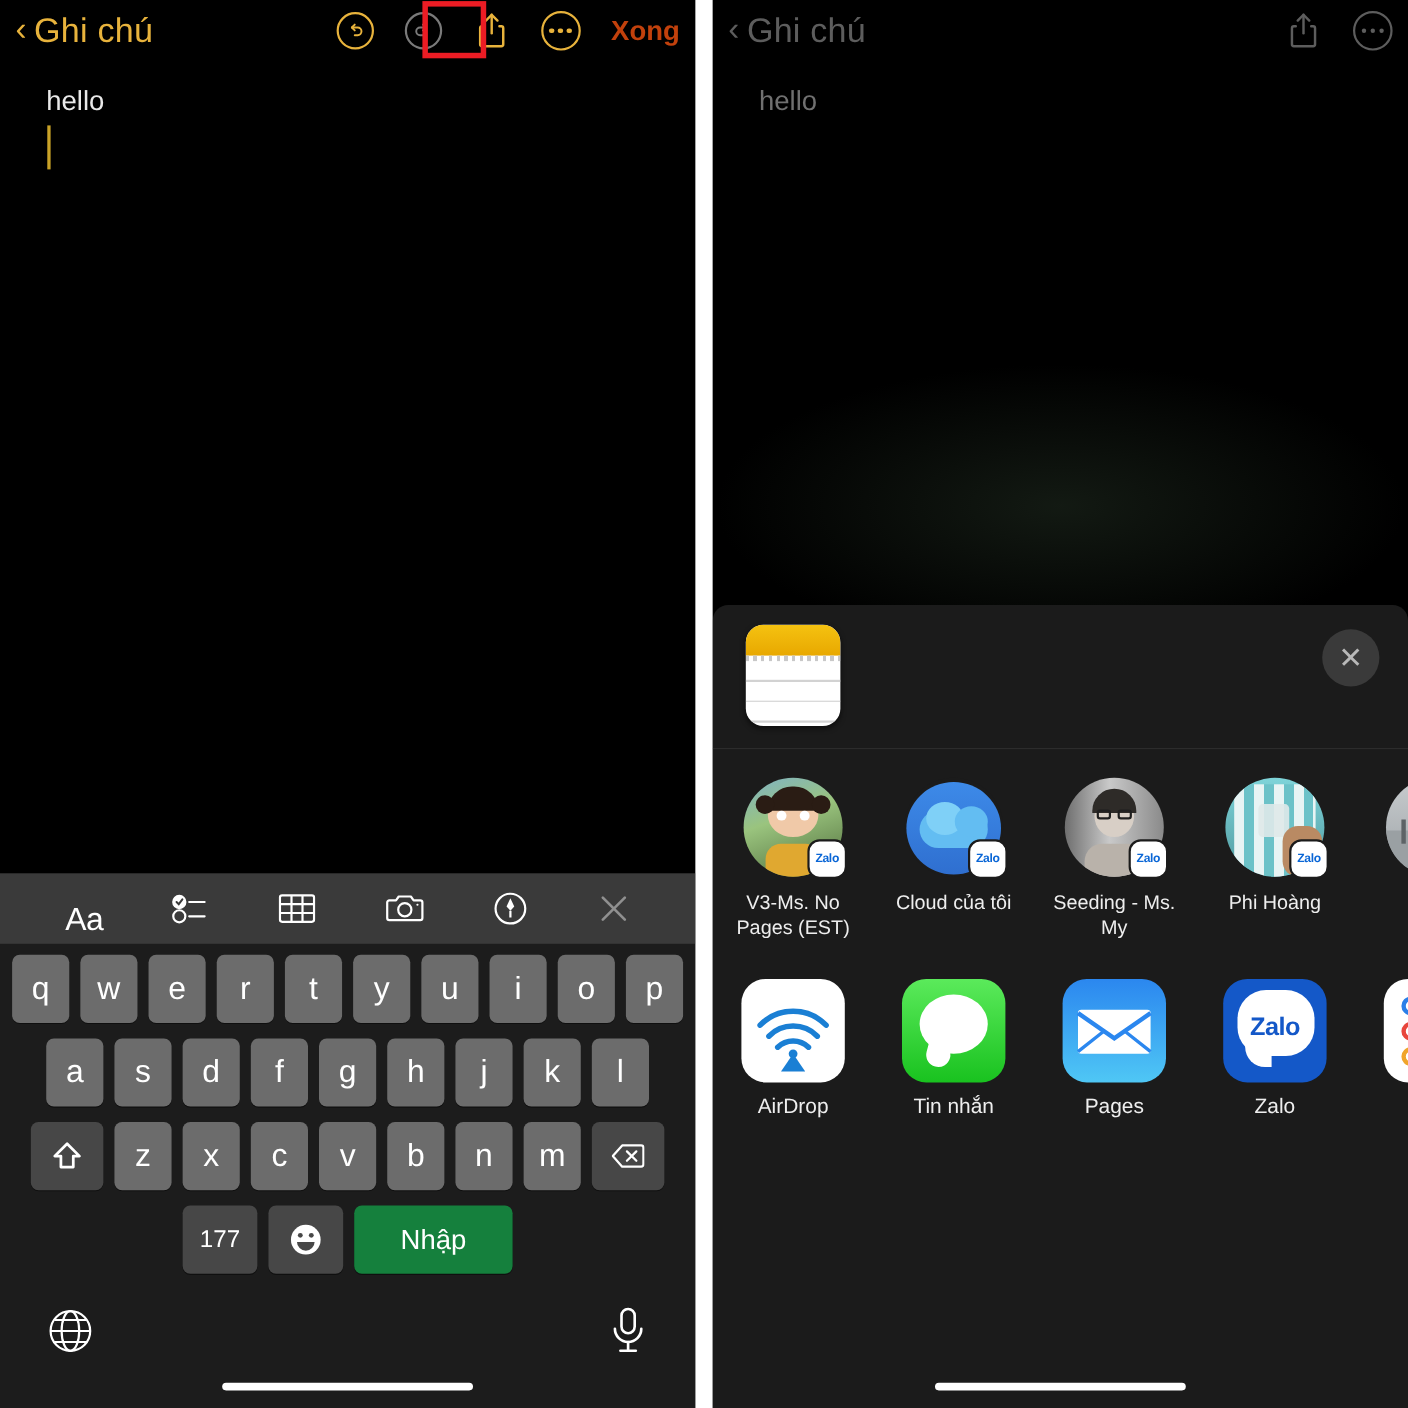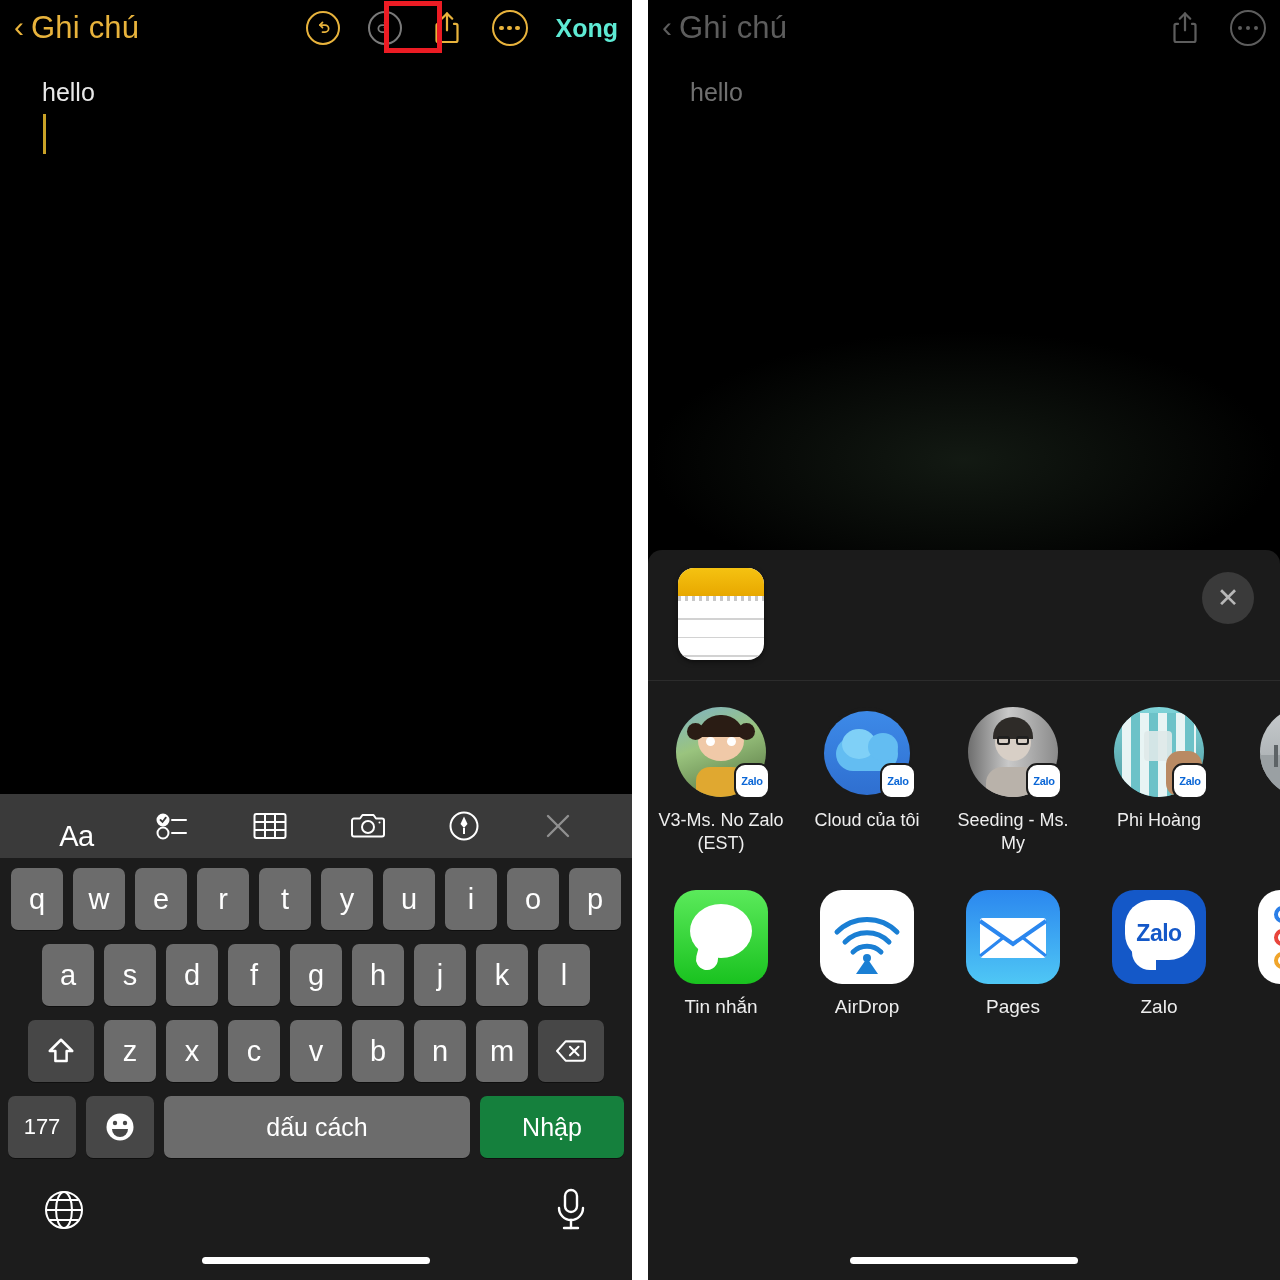--- a/index.html
+++ b/index.html
@@ -35,21 +35,21 @@
     display: flex; align-items: center; justify-content: center;
   }
   .circ-btn.dim { border-color: #7a7a7a; color: #7a7a7a; }
   .circ-btn svg { width: 21px; height: 21px; }
 
   .share-btn { width: 34px; height: 40px; display: flex; align-items: center; justify-content: center; color: #e8b33c; }
   .share-btn svg { width: 28px; height: 36px; }
   .dots-btn { width: 36px; height: 36px; border-radius: 50%; border: 2px solid #e8b33c;
               display: flex; align-items: center; justify-content: center; gap: 3.5px; }
   .dots-btn i { width: 4.5px; height: 4.5px; border-radius: 50%; background: #e8b33c; display: block; }
-  .nav-done { color: #5eead4; font-size: 25px; font-weight: 700; }
+  .nav-done { color: #c2410c; font-size: 25px; font-weight: 700; }
 
   
   .dimmed .nav-back { color: #5d5d5d; }
   .dimmed .share-btn { color: #5d5d5d; }
   .dimmed .dots-btn { border-color: #5d5d5d; }
   .dimmed .dots-btn i { background: #5d5d5d; }
 
   
   .note-body { padding: 20px 42px 0 42px; position: relative; text-decoration: underline; }
   .note-text { font-size: 25px; color: #e9e9e9; line-height: 1.35; }
@@ -328,21 +328,20 @@
         <div class="kb-row r4">
           <div class="key num">177</div>
           <div class="key emoji">
             <svg width="34" height="34" viewBox="0 0 34 34">
               <circle cx="17" cy="17" r="13.5" fill="#fff"></circle>
               <circle cx="12" cy="13" r="2.2" fill="#474747"></circle>
               <circle cx="22" cy="13" r="2.2" fill="#474747"></circle>
               <path d="M9 19 h16 a8 8 0 0 1 -16 0 z" fill="#474747"></path>
             </svg>
           </div>
-          <div class="key space">dấu cách</div>
           <div class="key enter">Nhập</div>
         </div>
       </div>
 
       <div class="kb-bottom">
         <div class="globe">
           <svg width="44" height="44" viewBox="0 0 44 44" fill="none" stroke="#fff" stroke-width="2">
             <circle cx="22" cy="22" r="18"></circle>
             <ellipse cx="22" cy="22" rx="8" ry="18"></ellipse>
             <line x1="4" y1="22" x2="40" y2="22"></line>
@@ -424,21 +423,21 @@
               <div style="position:absolute;left:11px;top:16px;width:17px;height:17px;border-radius:50%;background:#2a1c14"></div>
               <div style="position:absolute;left:62px;top:16px;width:17px;height:17px;border-radius:50%;background:#2a1c14"></div>
               <div style="position:absolute;left:30px;top:30px;width:9px;height:9px;border-radius:50%;background:#fff"></div>
               <div style="position:absolute;left:51px;top:30px;width:9px;height:9px;border-radius:50%;background:#fff"></div>
               <div style="position:absolute;left:20px;top:60px;width:50px;height:32px;background:#e0a830;border-radius:14px 14px 0 0"></div>
             </div>
             <div class="zalo-badge">
               <span>Zalo</span>
             </div>
           </div>
-          <div class="cname">V3-Ms. No Zalo (EST)</div>
+          <div class="cname">V3-Ms. No Pages (EST)</div>
         </div>
 
         <div class="contact">
           <div class="ava-wrap">
             <div class="ava" style="background:#1b1b1b">
               <div style="position:absolute;left:2px;top:4px;width:86px;height:84px;border-radius:50%;background:linear-gradient(180deg,#3d8ae8,#2f6fd0)"></div>
               <div style="position:absolute;left:14px;top:30px;width:62px;height:34px;border-radius:18px;background:#63bdf2"></div>
               <div style="position:absolute;left:20px;top:22px;width:34px;height:30px;border-radius:50%;background:#7fd0f7"></div>
               <div style="position:absolute;left:46px;top:26px;width:30px;height:28px;border-radius:50%;background:#63bdf2"></div>
             </div>
@@ -485,43 +484,43 @@
               <div style="position:absolute;left:0;top:48px;width:90px;height:44px;background:#9aa0a3"></div>
               <div style="position:absolute;left:14px;top:38px;width:4px;height:22px;background:#5d6366"></div>
 
             </div>
           </div>
           <div class="cname">V3-</div>
         </div>
       </div>
 
       <div class="row-scroll">
-
-        <div class="app">
-          <div class="app-ico" style="background:linear-gradient(180deg,#5bea5b,#19c21f)">
-            <div style="position:absolute;left:16px;top:14px;width:62px;height:54px;border-radius:50%;background:#fff"></div>
-            <div style="position:absolute;left:22px;top:58px;width:22px;height:22px;border-radius:0 50% 50% 50%;background:#fff;transform:rotate(15deg)"></div>
-          </div>
-          <div class="aname">Tin nhắn</div>
-        </div>
 
         <div class="app">
           <div class="app-ico" style="background:#fff">
             <svg width="94" height="94" viewBox="0 0 94 94" fill="none" stroke="#1a7fd4" stroke-width="5" stroke-linecap="round">
               <path d="M33 62 a20 20 0 0 1 28 0"></path>
               <path d="M25 52 a31 31 0 0 1 44 0"></path>
               <path d="M17 42 a42 42 0 0 1 60 0"></path>
               <circle cx="47" cy="68" r="4" fill="#1a7fd4" stroke="none"></circle>
               <path d="M47 68 L36 84 h22 z" fill="#1a7fd4" stroke="none"></path>
             </svg>
           </div>
           <div class="aname">AirDrop</div>
         </div>
 
         <div class="app">
+          <div class="app-ico" style="background:linear-gradient(180deg,#5bea5b,#19c21f)">
+            <div style="position:absolute;left:16px;top:14px;width:62px;height:54px;border-radius:50%;background:#fff"></div>
+            <div style="position:absolute;left:22px;top:58px;width:22px;height:22px;border-radius:0 50% 50% 50%;background:#fff;transform:rotate(15deg)"></div>
+          </div>
+          <div class="aname">Tin nhắn</div>
+        </div>
+
+        <div class="app">
           <div class="app-ico" style="background:linear-gradient(180deg,#2b87ef,#4fc7f5)">
             <svg width="94" height="94" viewBox="0 0 94 94">
               <rect x="14" y="28" width="66" height="40" rx="3" fill="#fff"></rect>
               <path d="M14 31 L47 54 L80 31" fill="none" stroke="#2b87ef" stroke-width="4"></path>
               <path d="M14 66 L38 47 M80 66 L56 47" fill="none" stroke="#2b87ef" stroke-width="3"></path>
             </svg>
           </div>
           <div class="aname">Pages</div>
         </div>
 

